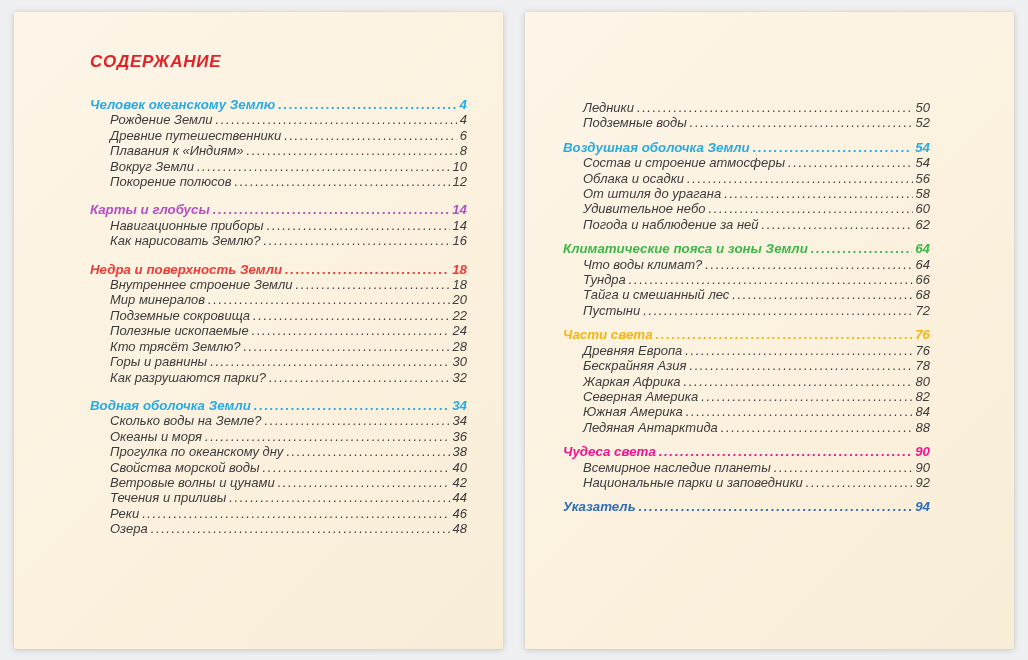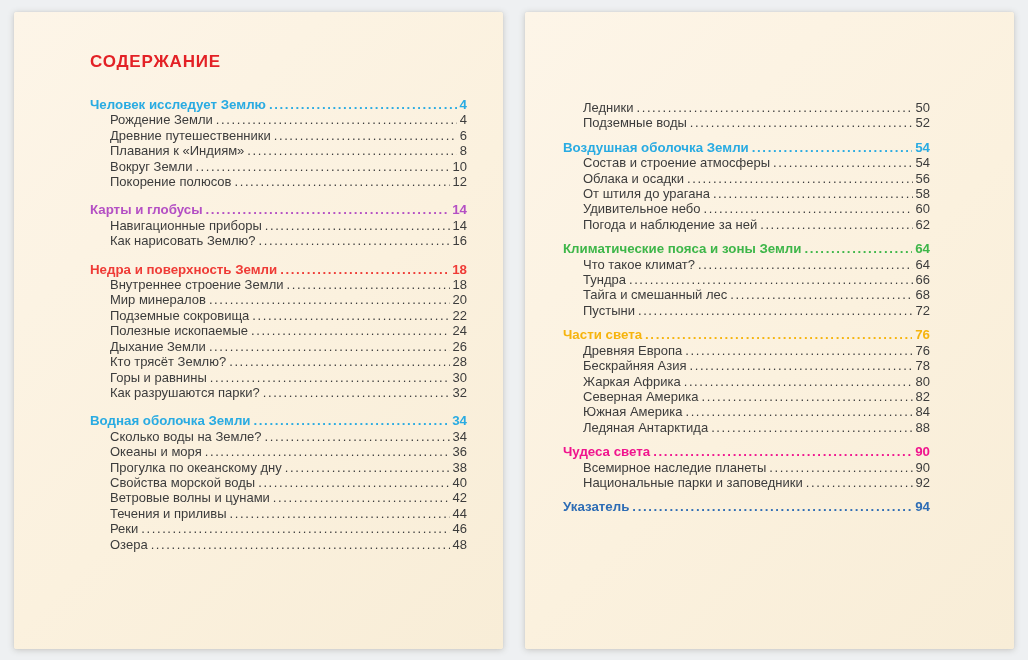--- a/index.html
+++ b/index.html
@@ -9,20 +9,21 @@
     background: #eef0f2;
     font-family: "Liberation Sans", "DejaVu Sans", sans-serif;
     position: relative; overflow: hidden;
   }
   .page {
     position: absolute; top: 12px;
     width: 489px; height: 637px;
     background: linear-gradient(135deg, #fdf5e8 0%, #fbf1de 55%, #f8edd7 100%);
     box-shadow: 0 1px 6px rgba(90,85,70,.28), 0 0 1px rgba(0,0,0,.15);
     border-radius: 2px;
+    font-style: italic;
   }
   #left-page  { left: 14px; }
   #right-page { left: 525px; }
   .content { position: absolute; }
   #left-page  .content { left: 76px; right: 36px; top: 40px; }
   #right-page .content { left: 38px; right: 84px; top: 88px; }
   .toc-title {
     font-size: 17px; font-weight: bold; letter-spacing: .8px;
     color: #e32126; margin: 0 0 25px 0;
   }
@@ -46,21 +47,21 @@
 </style>
 </head>
 <body style="background: rgb(238, 240, 242);">
 
 <div class="page" id="left-page">
   <div class="content">
     <h1 class="toc-title" style="color: rgb(227, 33, 38);">СОДЕРЖАНИЕ</h1>
     <div id="left-col">
         <div class="section">
           <div class="row heading" style="color: rgb(41, 171, 226);">
-            <span class="label">Человек исследует Землю</span>
+            <span class="label">Человек океанскому Землю</span>
             <span class="dots"></span>
             <span class="pg">4</span>
           </div>
           <div class="row item">
             <span class="label">Рождение Земли</span>
             <span class="dots"></span>
             <span class="pg">4</span>
           </div>
           <div class="row item">
             <span class="label">Древние путешественники</span>
@@ -118,25 +119,20 @@
           </div>
           <div class="row item">
             <span class="label">Подземные сокровища</span>
             <span class="dots"></span>
             <span class="pg">22</span>
           </div>
           <div class="row item">
             <span class="label">Полезные ископаемые</span>
             <span class="dots"></span>
             <span class="pg">24</span>
-          </div>
-          <div class="row item">
-            <span class="label">Дыхание Земли</span>
-            <span class="dots"></span>
-            <span class="pg">26</span>
           </div>
           <div class="row item">
             <span class="label">Кто трясёт Землю?</span>
             <span class="dots"></span>
             <span class="pg">28</span>
           </div>
           <div class="row item">
             <span class="label">Горы и равнины</span>
             <span class="dots"></span>
             <span class="pg">30</span>
@@ -245,21 +241,21 @@
             <span class="pg">62</span>
           </div>
         </div>
         <div class="section">
           <div class="row heading" style="color: rgb(62, 182, 73);">
             <span class="label">Климатические пояса и зоны Земли</span>
             <span class="dots"></span>
             <span class="pg">64</span>
           </div>
           <div class="row item">
-            <span class="label">Что такое климат?</span>
+            <span class="label">Что воды климат?</span>
             <span class="dots"></span>
             <span class="pg">64</span>
           </div>
           <div class="row item">
             <span class="label">Тундра</span>
             <span class="dots"></span>
             <span class="pg">66</span>
           </div>
           <div class="row item">
             <span class="label">Тайга и смешанный лес</span>

